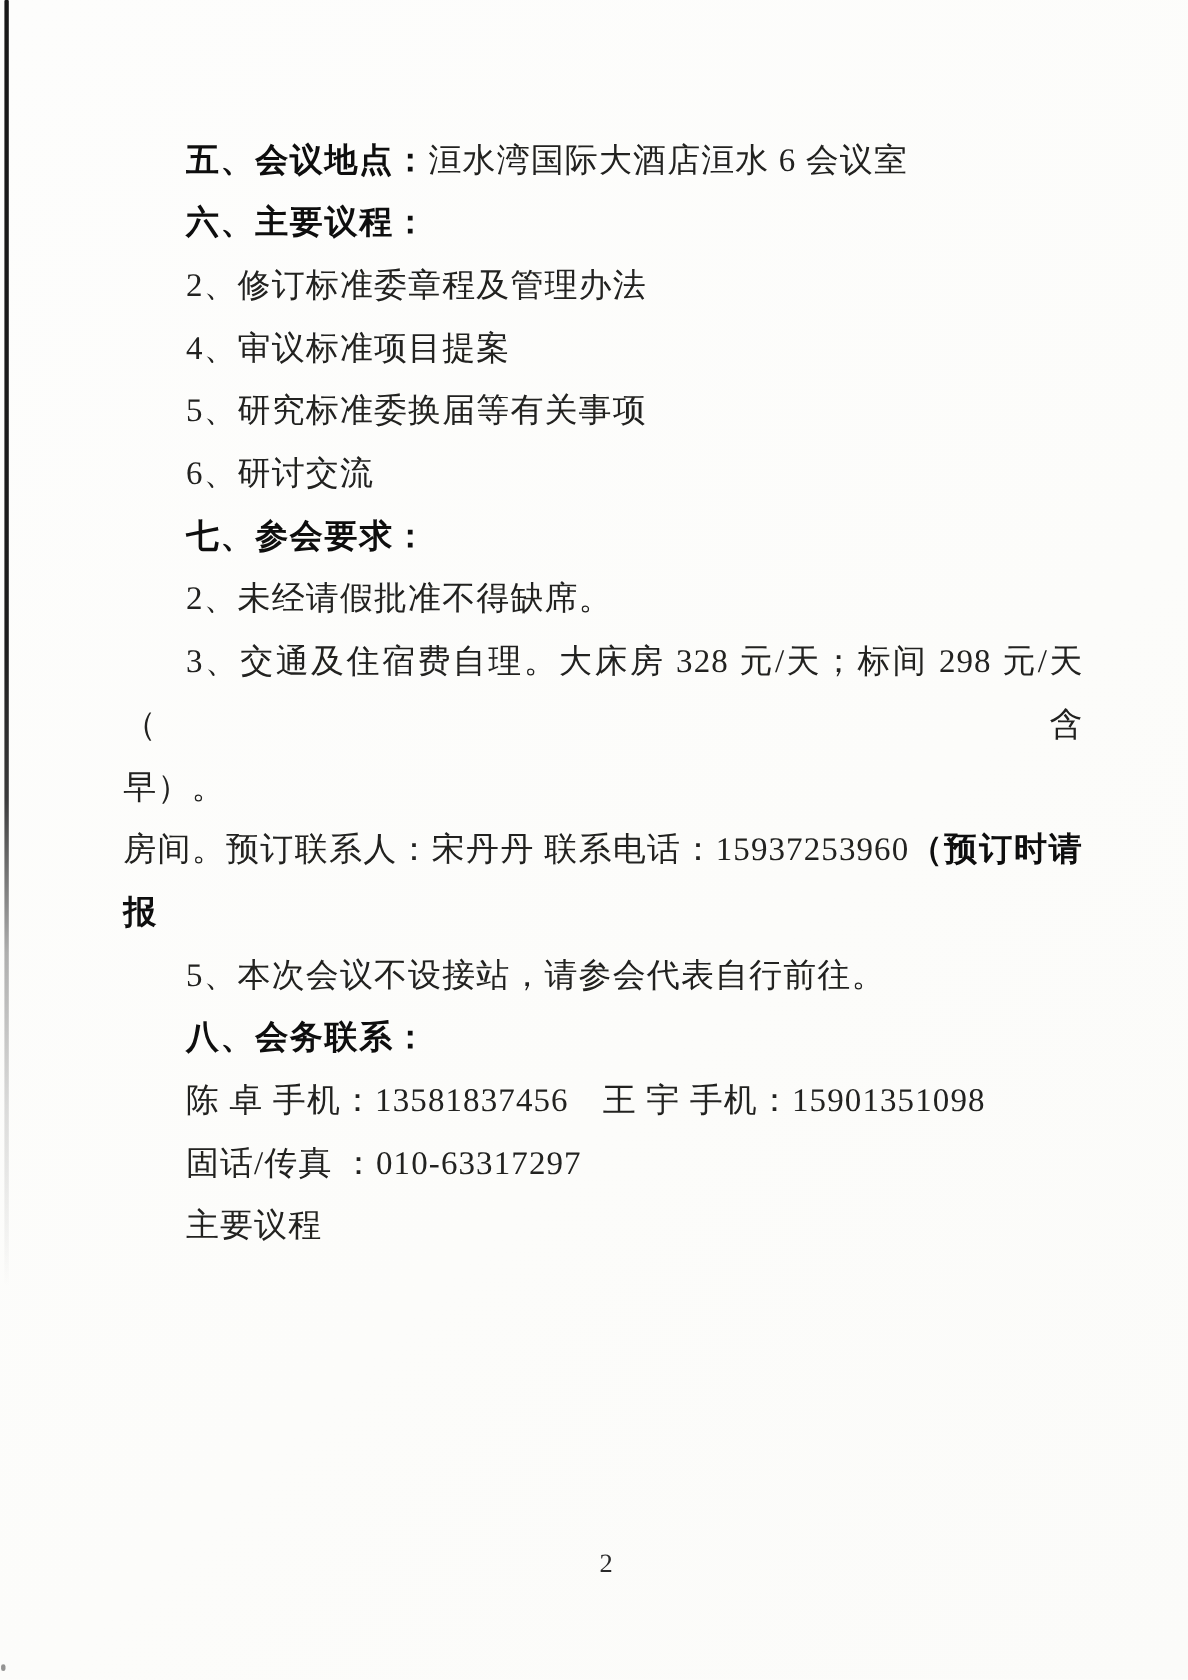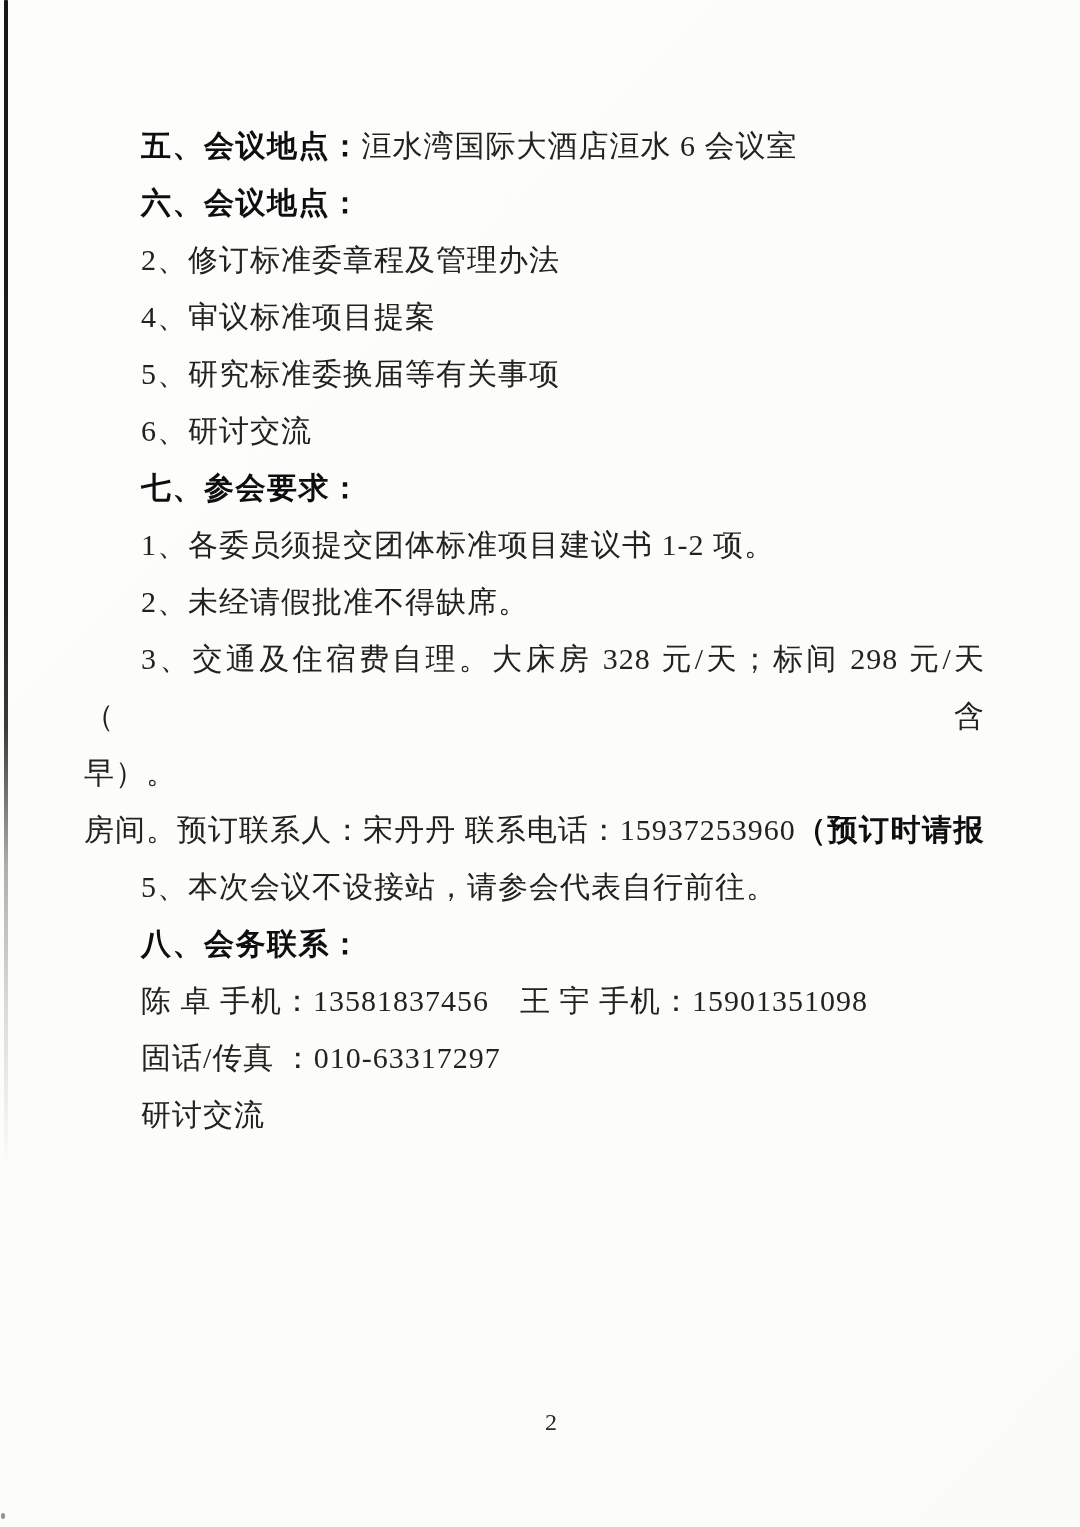--- a/index.html
+++ b/index.html
@@ -44,21 +44,21 @@
     width: 4px;
     height: 6px;
     background: rgba(60,60,60,0.55);
     border-radius: 2px;
   }
   .content {
     position: absolute;
     left: 0;
     top: 0;
     width: 1080px;
-    padding: 117px 95px 0 84px;
+    padding: 117px 95px 0 112px;
     box-sizing: border-box;
   }
   .line {
     font-size: 30px;
     line-height: 57px;
     min-height: 57px;
     letter-spacing: 1px;
     text-align: left;
     word-break: break-all;
   }
@@ -97,21 +97,21 @@
 <div class="scan-edge"></div>
 <div class="speck"></div>
 
 <div class="content">
 
   <div class="line indent">
     <span class="seg-heading">五、会议地点：</span><span class="seg-body">洹水湾国际大酒店洹水 6 会议室</span>
   </div>
 
   <div class="line indent">
-    <span class="seg-heading">六、会议地点：</span>
+    <span class="seg-heading">六、主要议程：</span>
   </div>
 
 
   <div class="line indent">
     <span class="seg-body">2、修订标准委章程及管理办法</span>
   </div>
 
 
   <div class="line indent">
     <span class="seg-body">4、审议标准项目提案</span>
@@ -122,23 +122,20 @@
   </div>
 
   <div class="line indent">
     <span class="seg-body">6、研讨交流</span>
   </div>
 
   <div class="line indent">
     <span class="seg-heading">七、参会要求：</span>
   </div>
 
-  <div class="line indent">
-    <span class="seg-body">1、各委员须提交团体标准项目建议书 1-2 项。</span>
-  </div>
 
   <div class="line indent">
     <span class="seg-body">2、未经请假批准不得缺席。</span>
   </div>
 
   <div class="line indent stretch">
     <span class="seg-body">3、交通及住宿费自理。大床房 328 元/天；标间 298 元/天（含</span>
   </div>
 
   <div class="line">
@@ -161,18 +158,18 @@
 
   <div class="line indent">
     <span class="seg-body">陈 卓 手机：13581837456　王 宇 手机：15901351098</span>
   </div>
 
   <div class="line indent">
     <span class="seg-body">固话/传真 ：010-63317297</span>
   </div>
 
   <div class="line indent">
-    <span class="seg-body">研讨交流</span>
+    <span class="seg-body">主要议程</span>
   </div>
 
 </div>
 
 <div class="page-number">2</div>
 
 </body></html>

